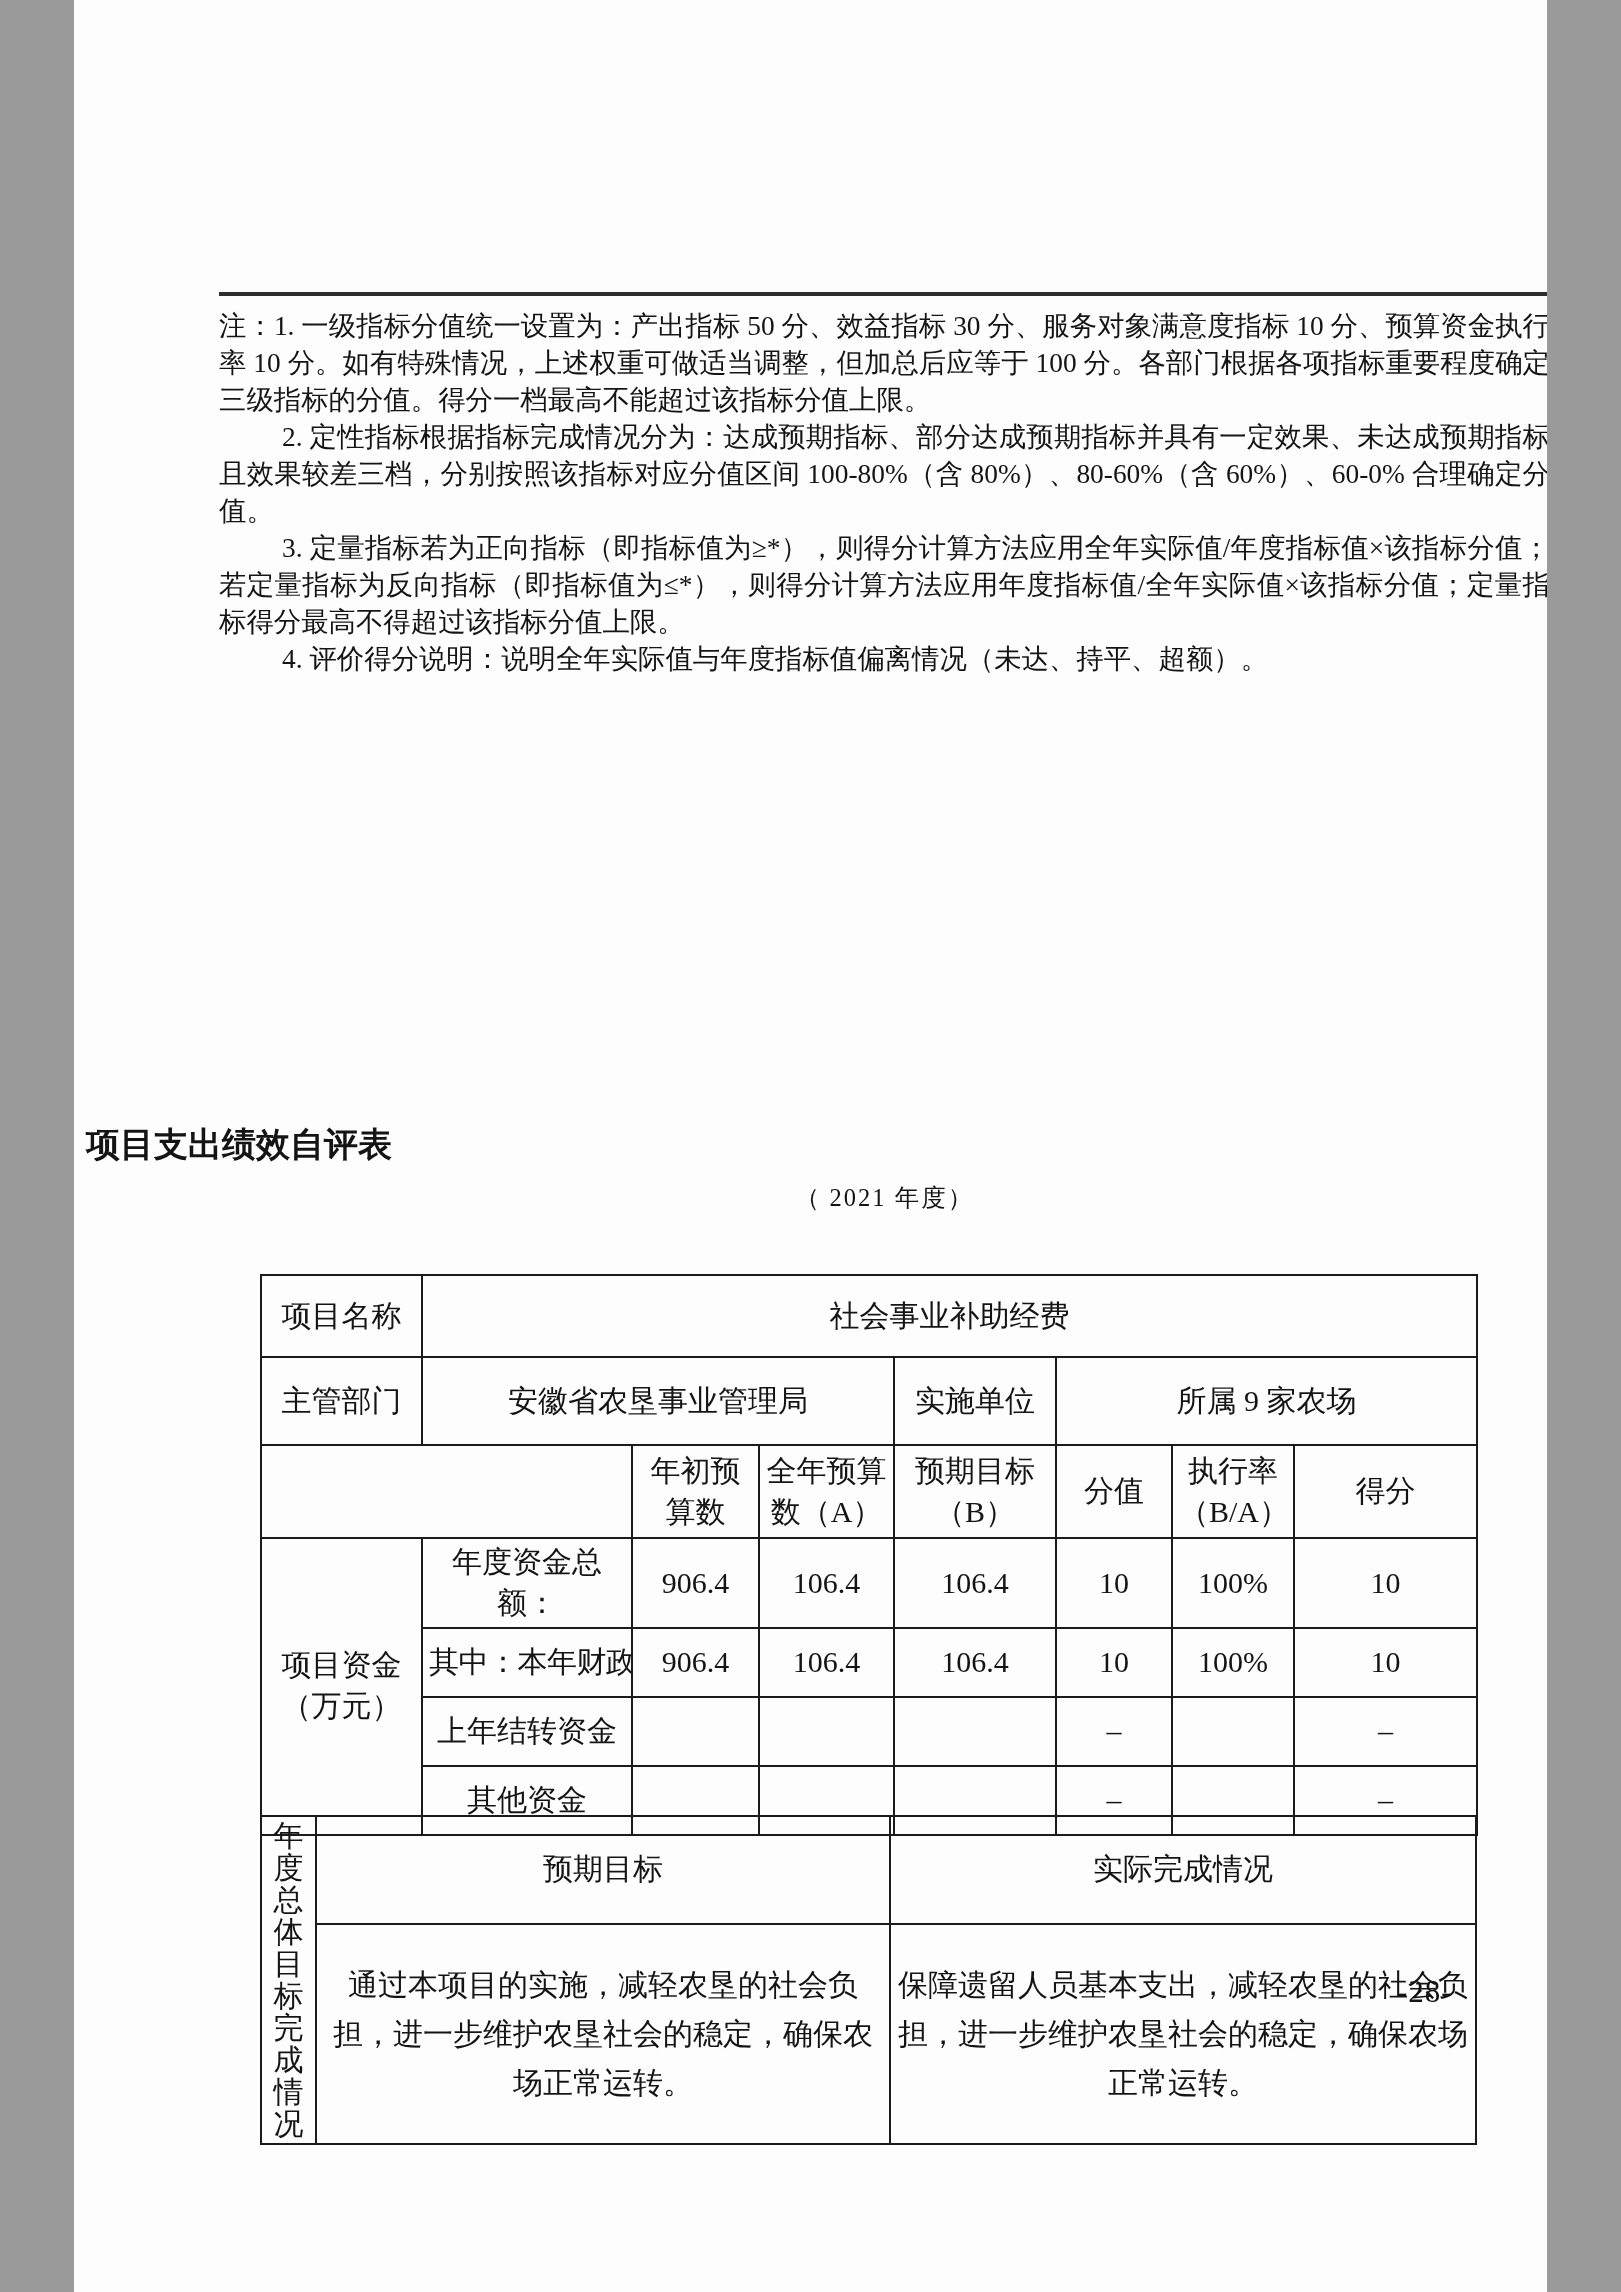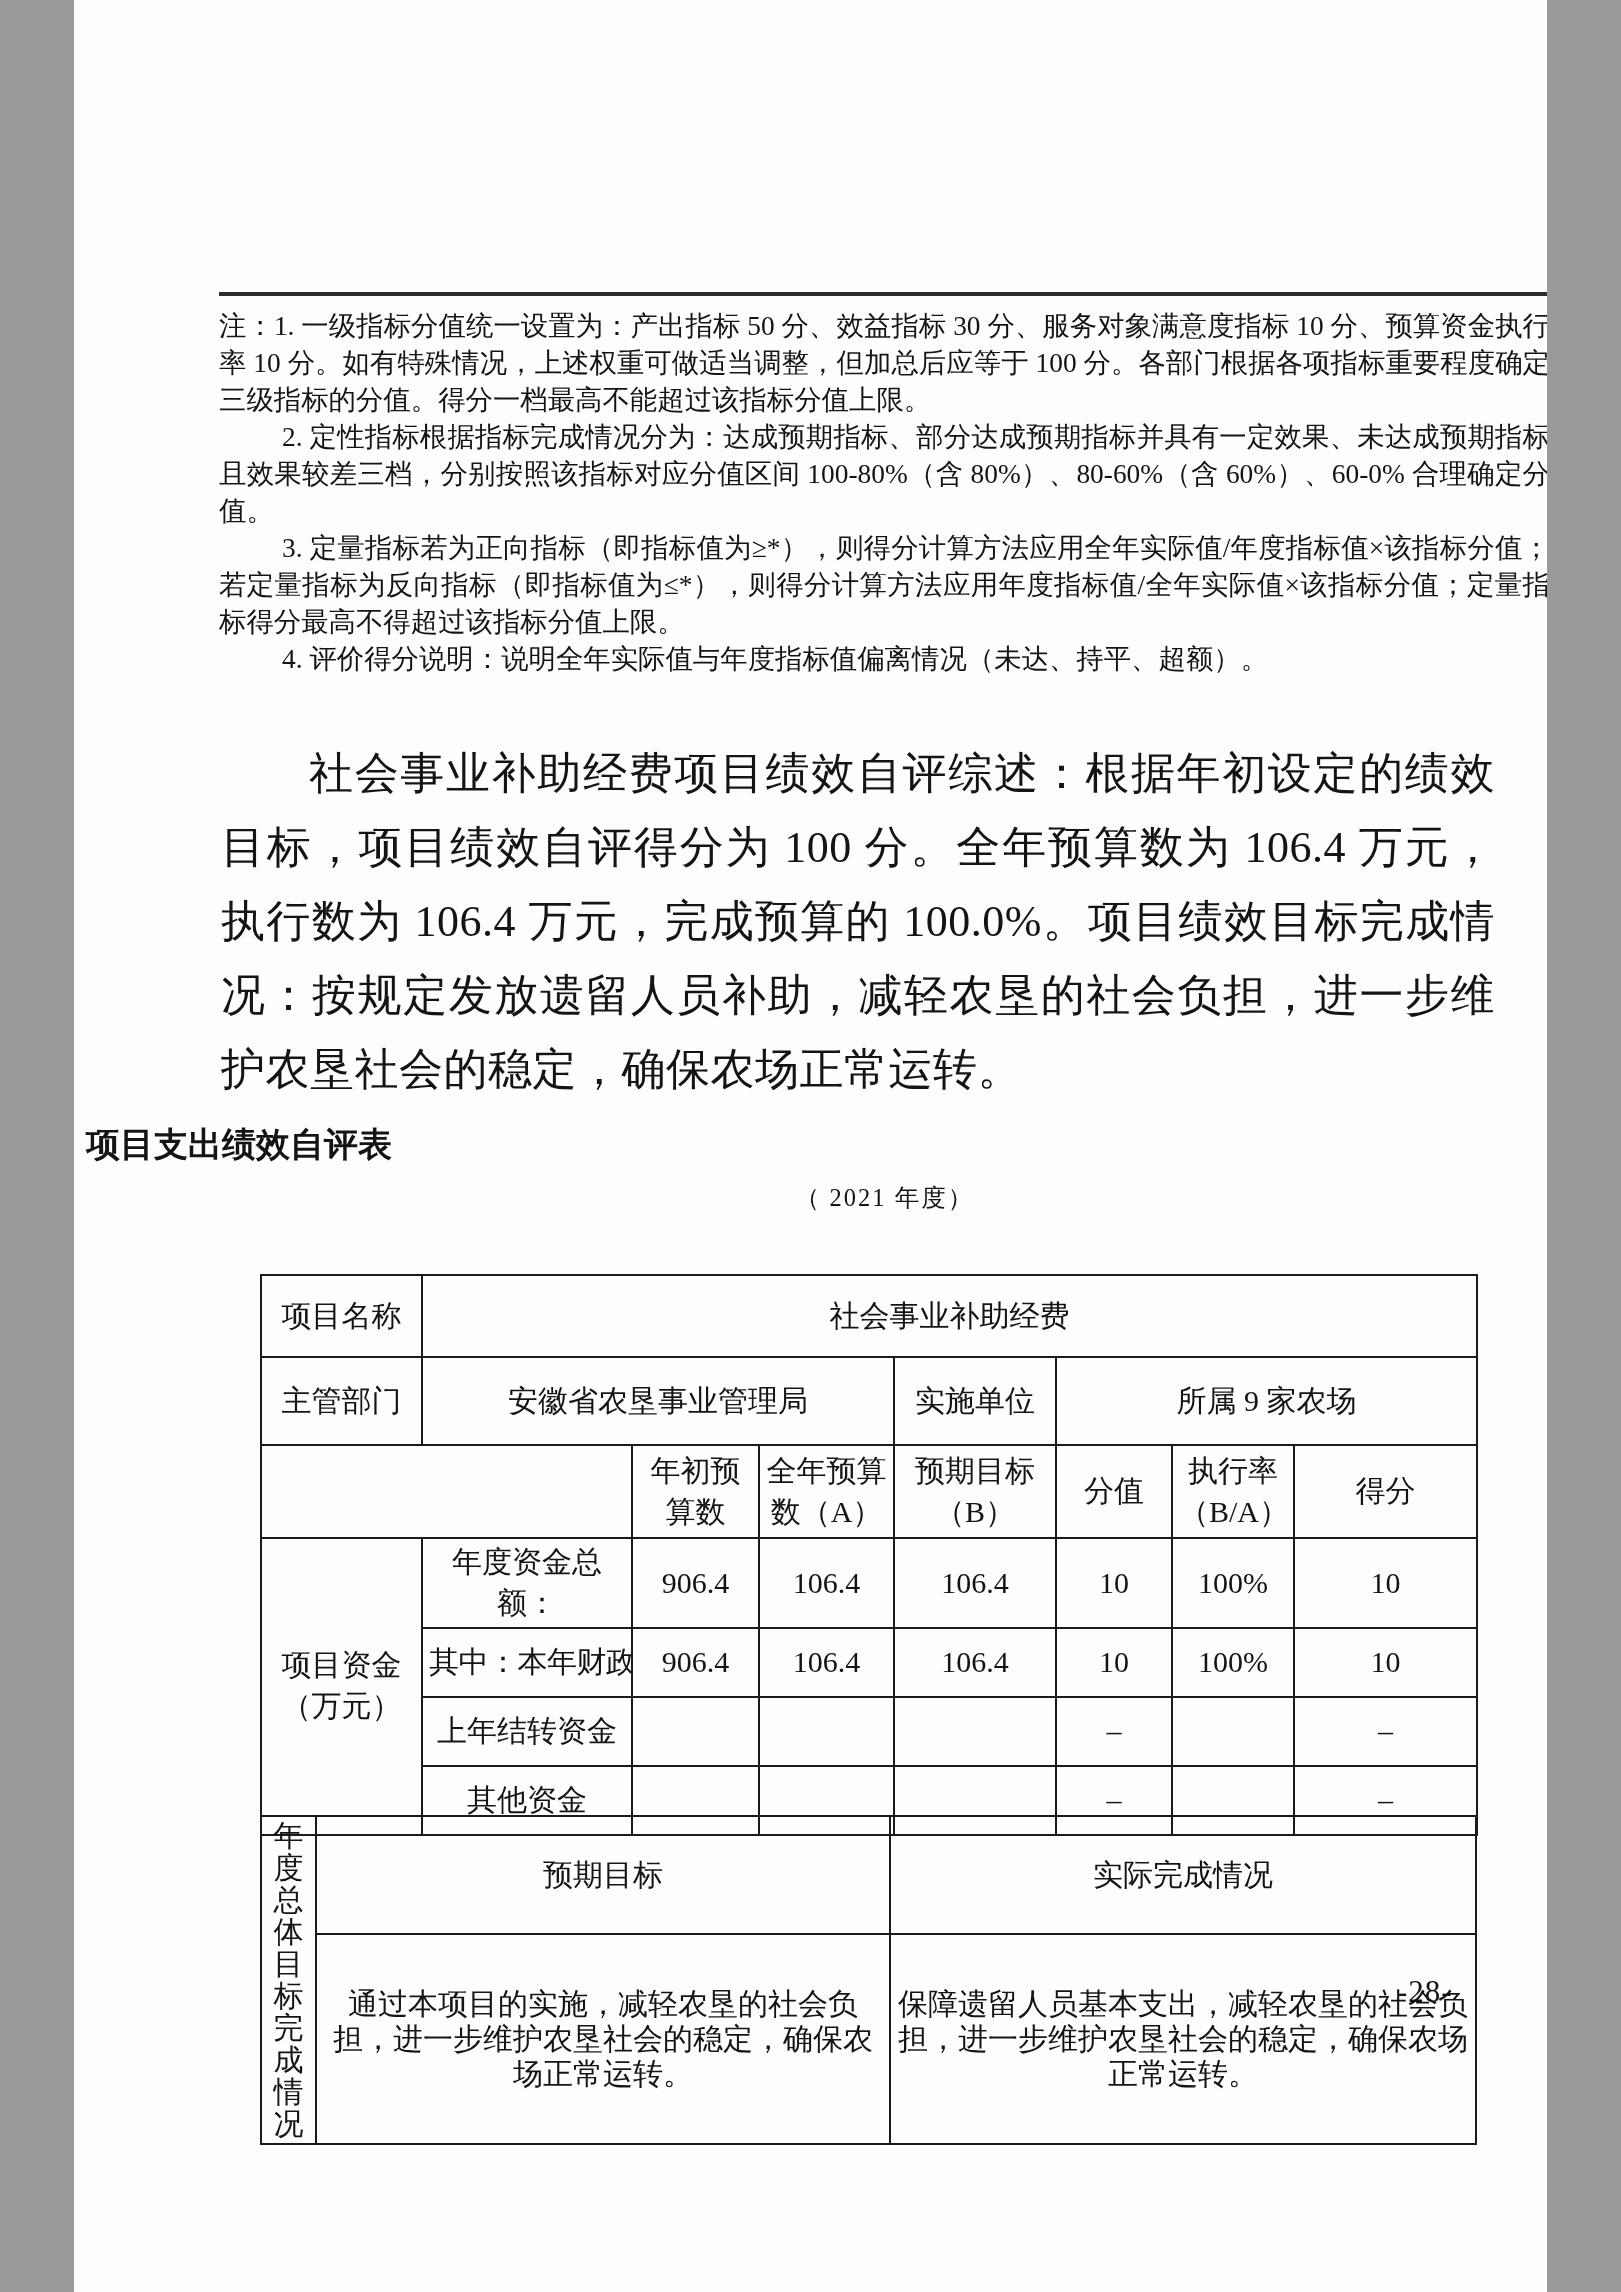--- a/index.html
+++ b/index.html
@@ -56,42 +56,41 @@
   tr.rb1 { height:76px; }
   tr.rb2 { height:135px; }
   .num { font-size:24.5px; }
   .left { text-align:left; }
   .tight { font-size:21.6px; padding:2.9px 2.9px; letter-spacing:-0.5px; white-space:nowrap; }
   .side-label {
     font-size:20.6px; line-height:32px; padding:3.9px;
     word-break:break-all; text-align:center;margin-top:8px;
   }
   .goal-text {
-    font-size:23.5px; line-height:35px; text-align:justify; padding:5.9px 9.8px;
+    font-size:23.5px; line-height:49px; text-align:justify; padding:5.9px 9.8px;
   }
   .page-number {
     position:absolute; left:1323px; top:1974px;
     font-size:31px; letter-spacing:1px;
   }
 </style>
 </head>
 <body>
 
 <div class="page">
 
   <div class="top-rule"></div>
 
   <div class="notes">
     <p><span>注：</span><span>1. 一级指标分值统一设置为：产出指标 50 分、效益指标 30 分、服务对象满意度指标 10 分、预算资金执行率 10 分。如有特殊情况，上述权重可做适当调整，但加总后应等于 100 分。各部门根据各项指标重要程度确定三级指标的分值。得分一档最高不能超过该指标分值上限。</span></p>
     <p class="indented">2. 定性指标根据指标完成情况分为：达成预期指标、部分达成预期指标并具有一定效果、未达成预期指标且效果较差三档，分别按照该指标对应分值区间 100-80%（含 80%）、80-60%（含 60%）、60-0% 合理确定分值。</p>
     <p class="indented">3. 定量指标若为正向指标（即指标值为≥*），则得分计算方法应用全年实际值/年度指标值×该指标分值；若定量指标为反向指标（即指标值为≤*），则得分计算方法应用年度指标值/全年实际值×该指标分值；定量指标得分最高不得超过该指标分值上限。</p>
     <p class="indented">4. 评价得分说明：说明全年实际值与年度指标值偏离情况（未达、持平、超额）。</p>
   </div>
 
-  <div class="summary">社会事业补助经费项目绩效自评综述：根据年初设定的绩效目标，项目绩效自评得分为 100 分。全年预算数为 106.4 万元，执行数为 106.4 万元，完成预算的 100.0%。项目绩效目标完成情况：按规定发放遗留人员补助，减轻农垦的社会负担，进一步维护农垦社会的稳定，确保农场正常运转。</div>
 
   <div class="table-title">项目支出绩效自评表</div>
   <div class="table-subtitle">（ 2021 年度）</div>
 
   <table class="eval main">
     <colgroup>
       <col style="width:161px">
         <col style="width:210px">
         <col style="width:127px">
         <col style="width:135px">

